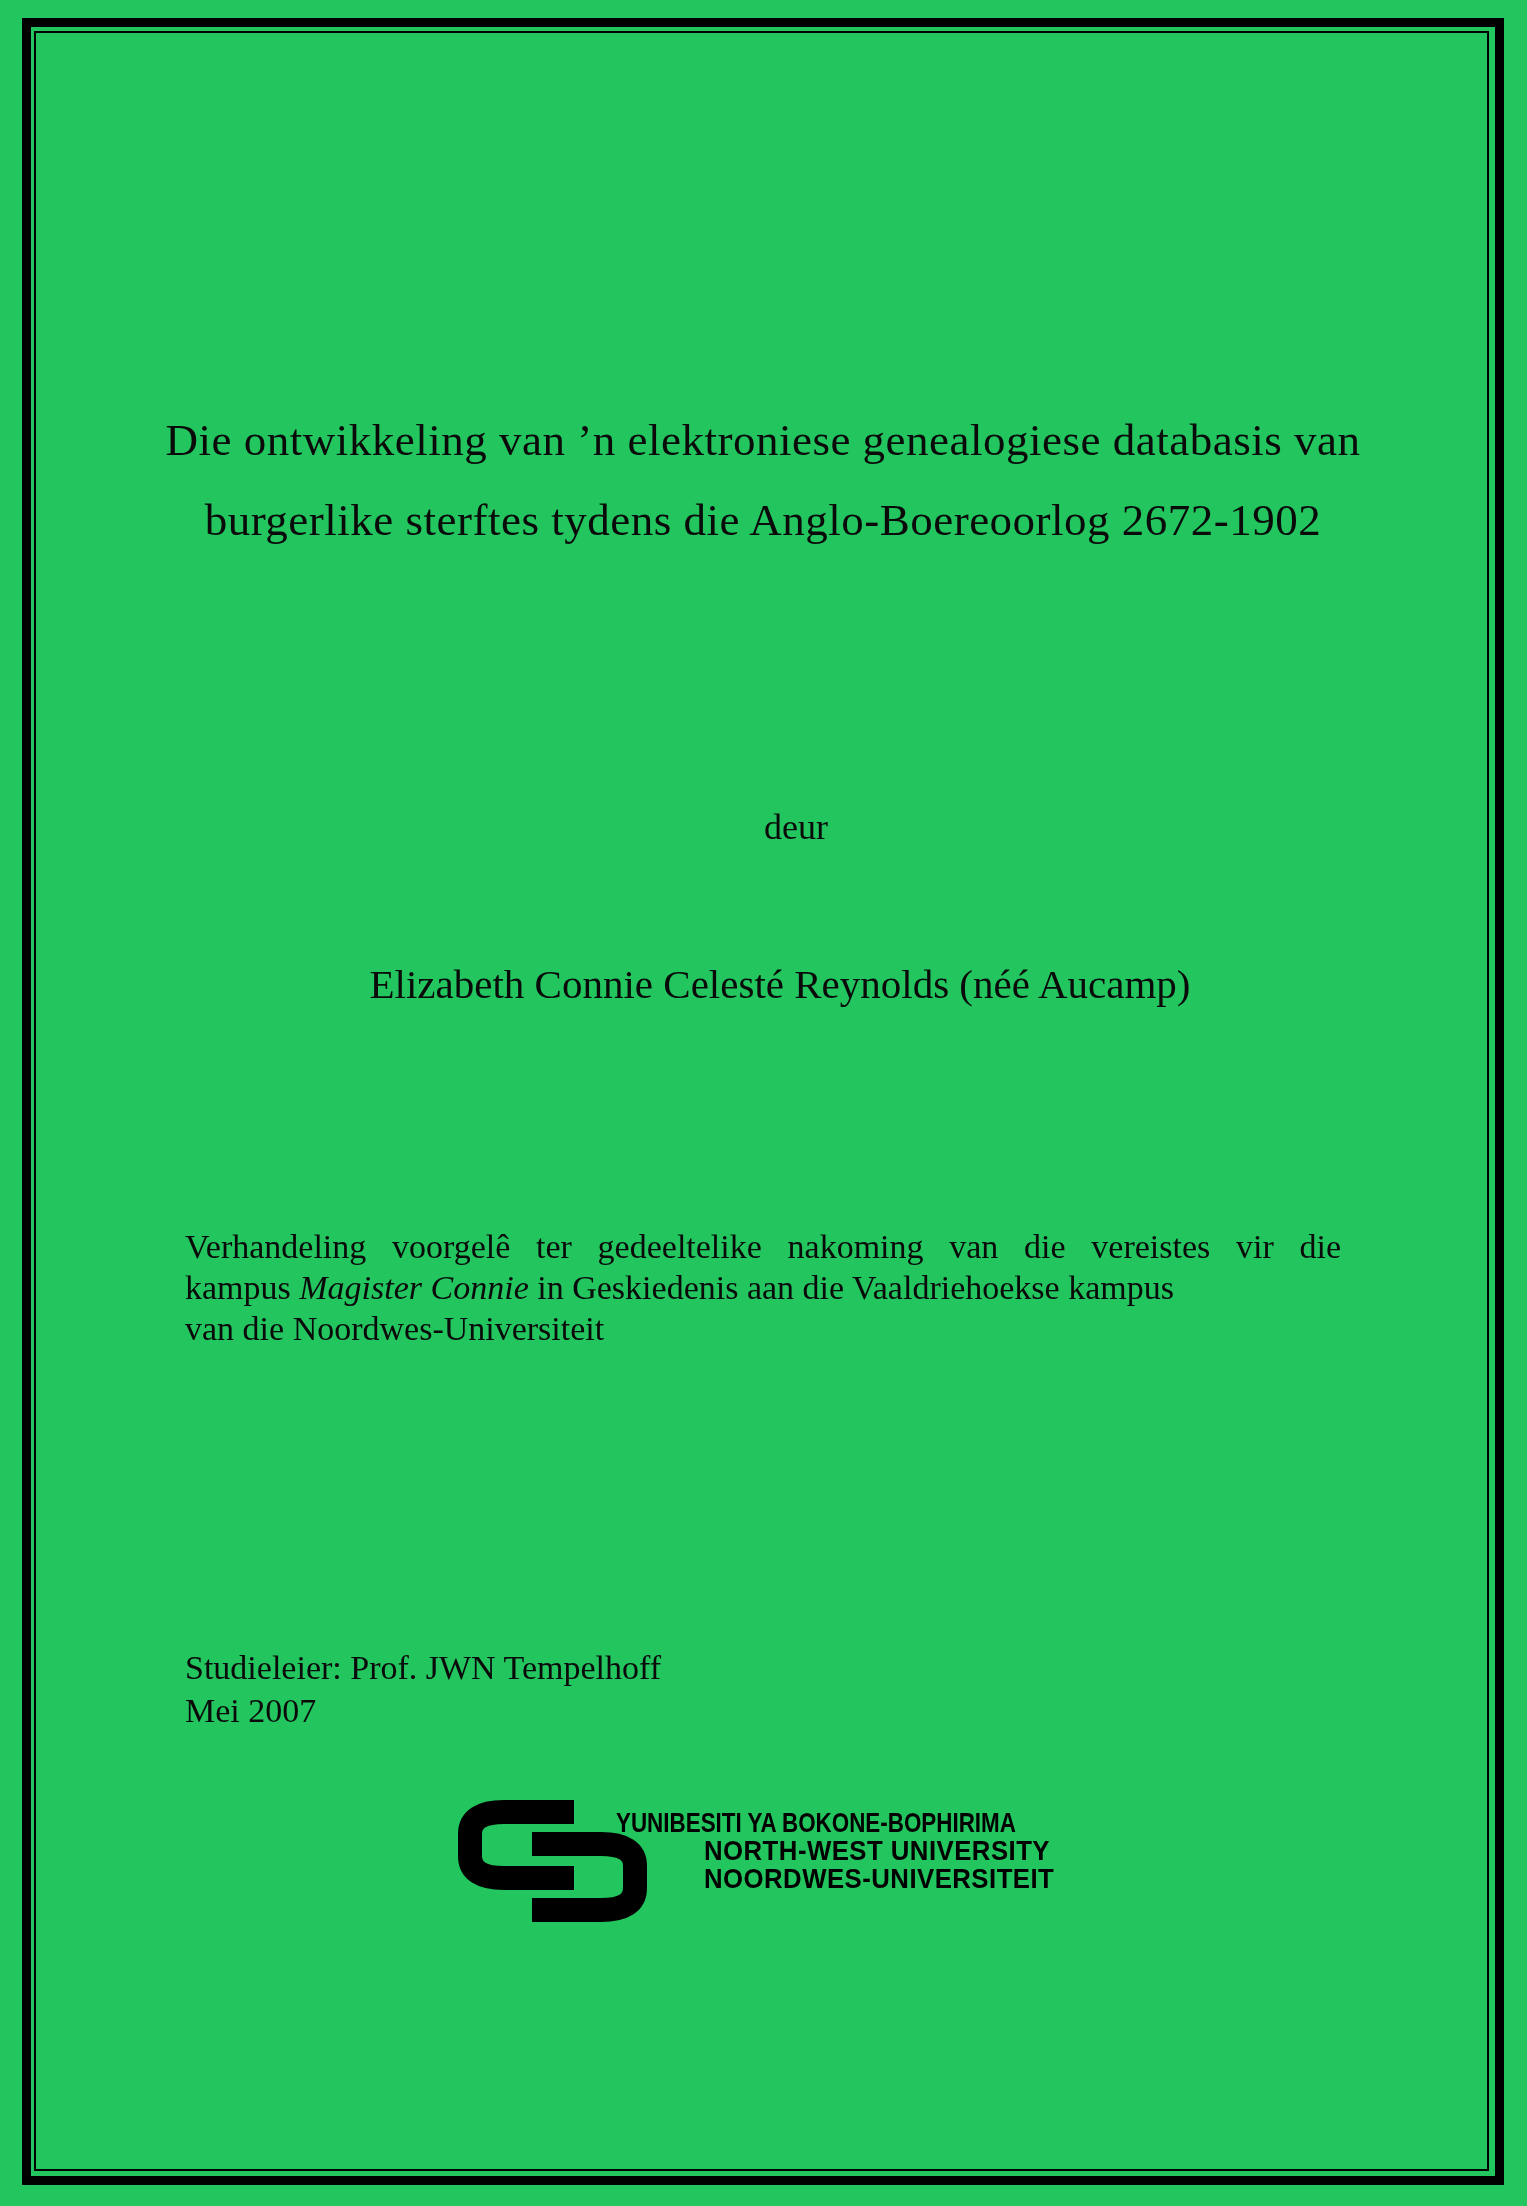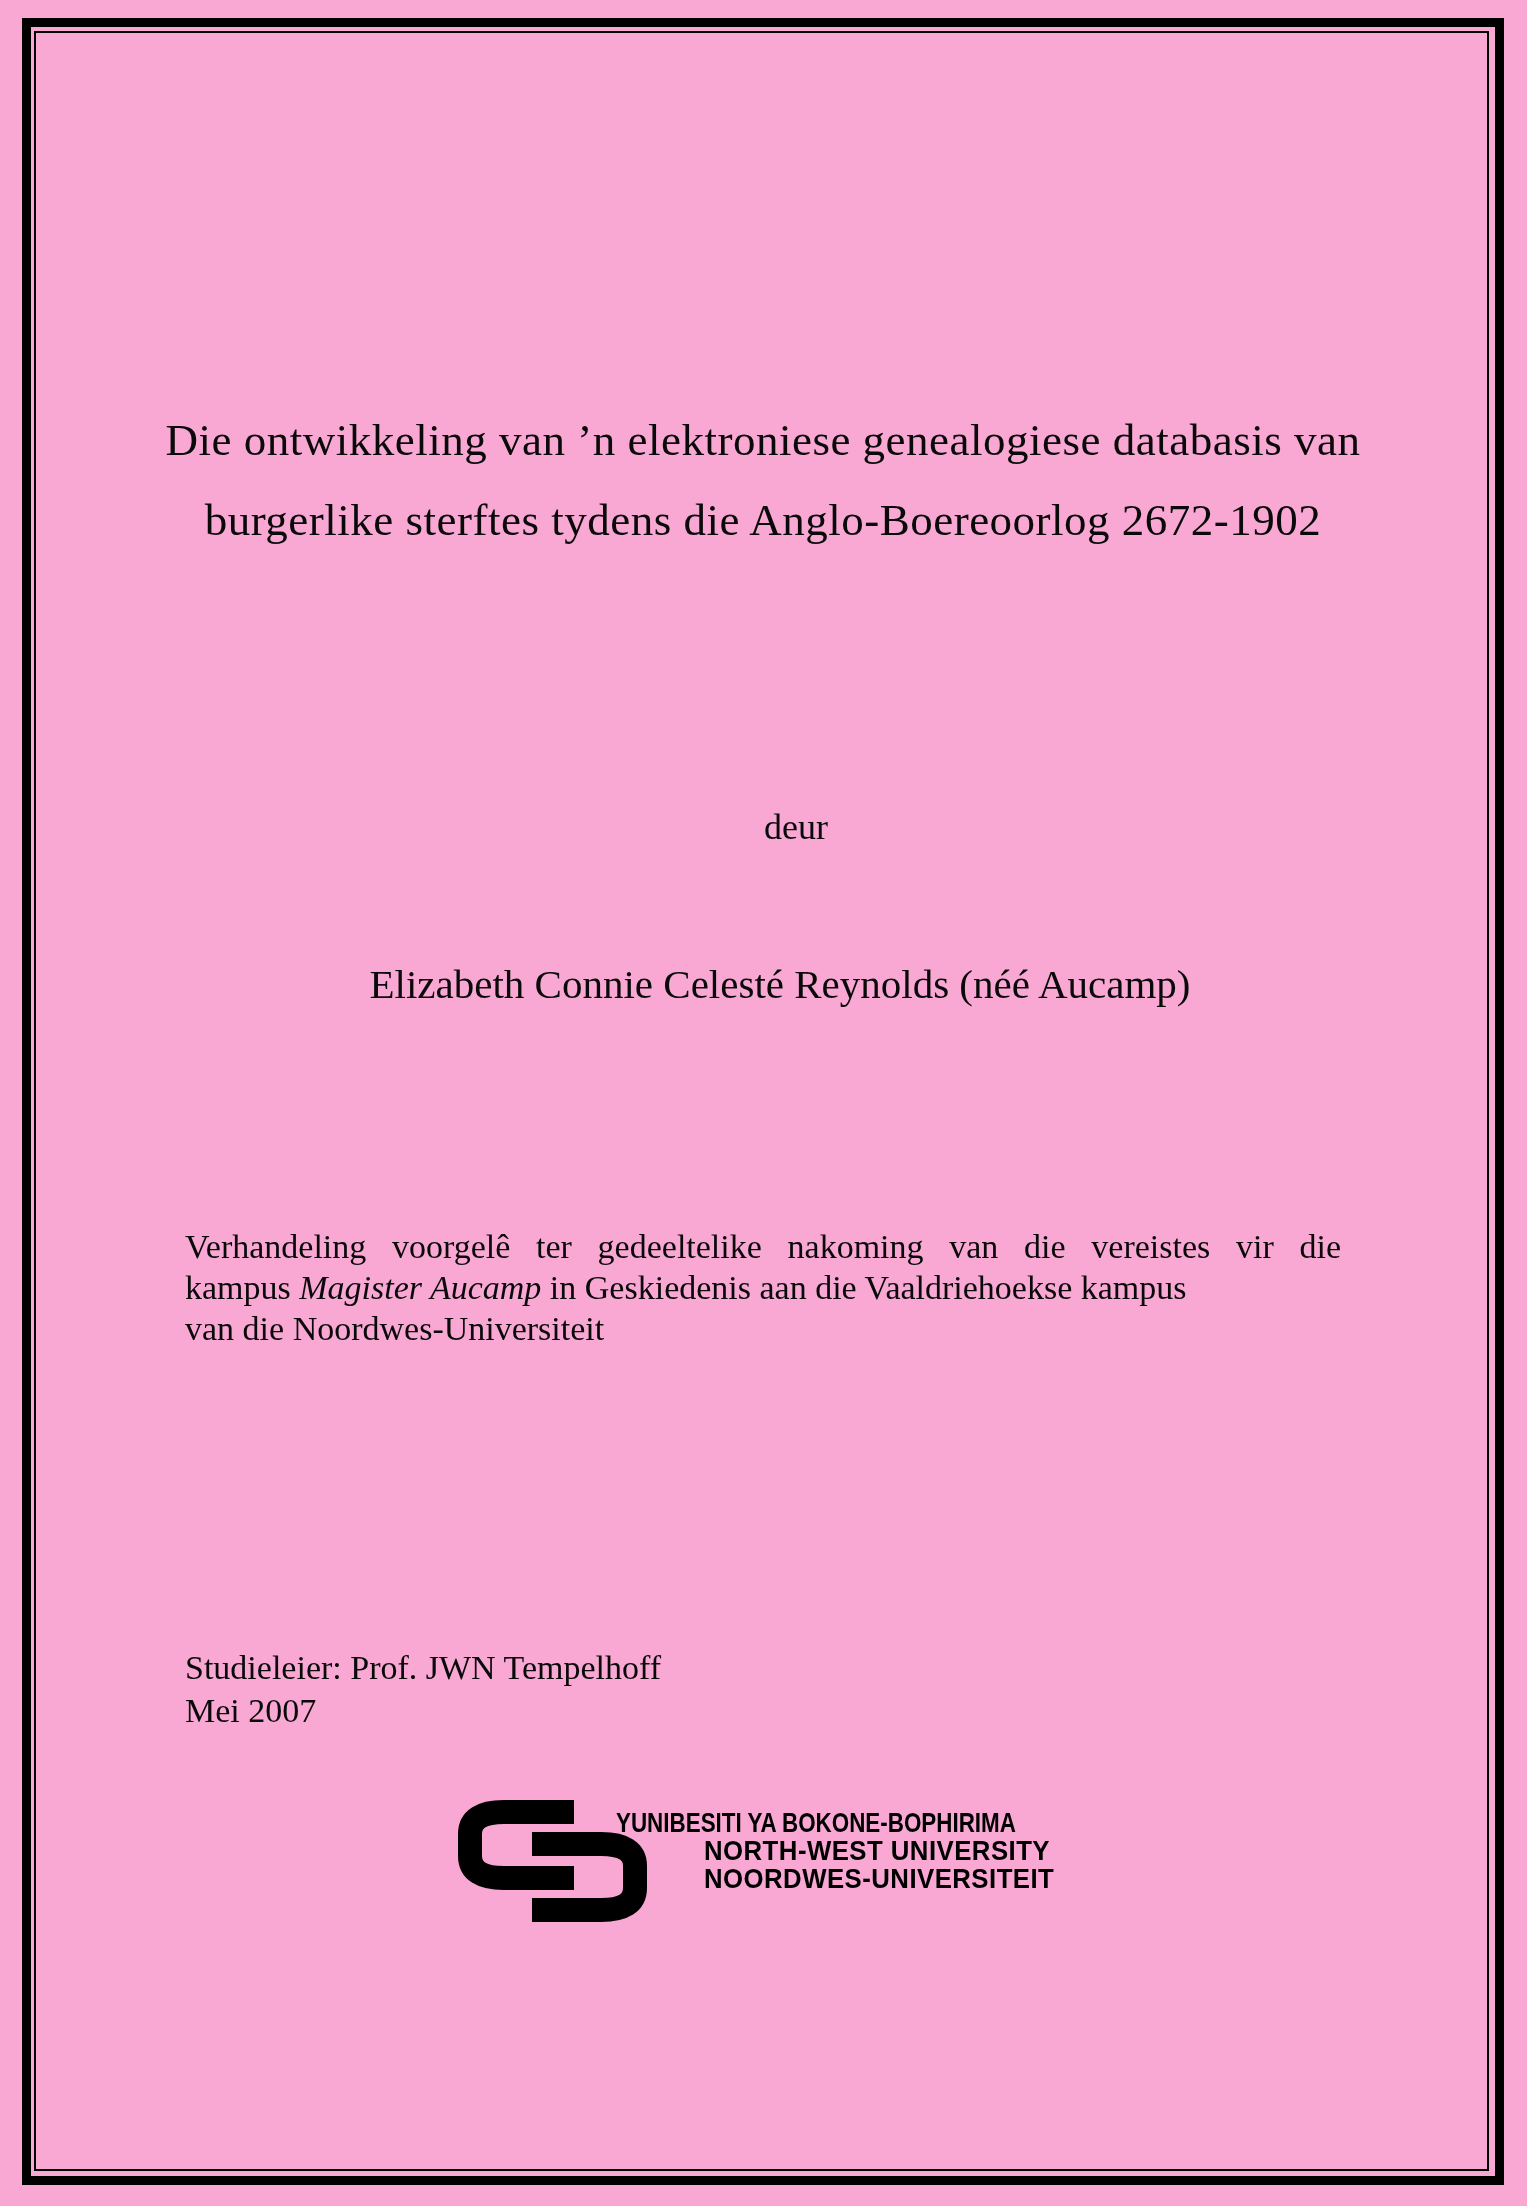--- a/index.html
+++ b/index.html
@@ -4,21 +4,21 @@
 <style>
   html, body {
     margin: 0;
     padding: 0;
     background: #ffffff;
   }
   .page {
     position: relative;
     width: 1527px;
     height: 2206px;
-    background: #f9a8d4;
+    background: #22c55e;
     color: #0a0a0a;
     font-family: "Liberation Serif", "DejaVu Serif", serif;
     overflow: hidden;
   }
   .frame-outer {
     position: absolute;
     left: 22px; top: 18px; right: 23px; bottom: 21px;
     border: 9px solid #000;
   }
   .frame-inner {
@@ -108,21 +108,21 @@
     <div>Die ontwikkeling van ’n elektroniese genealogiese databasis van</div>
     <div>burgerlike sterftes tydens die Anglo-Boereoorlog 2672-1902</div>
   </div>
 
   <div class="byline-deur">deur</div>
 
   <div class="byline-author">Elizabeth Connie Celesté Reynolds (néé Aucamp)</div>
 
   <div class="statement">
     <div class="line-just">Verhandeling voorgelê ter gedeeltelike nakoming van die vereistes vir die</div>
-    <div><span>kampus </span><span class="em">Magister Aucamp</span><span> in Geskiedenis aan die Vaaldriehoekse kampus</span></div>
+    <div><span>kampus </span><span class="em">Magister Connie</span><span> in Geskiedenis aan die Vaaldriehoekse kampus</span></div>
     <div>van die Noordwes-Universiteit</div>
   </div>
 
   <div class="supervisor-block">
     <div>Studieleier: Prof. JWN Tempelhoff</div>
     <div>Mei 2007</div>
   </div>
 
   <div class="logo">
     <svg class="logo-mark" viewBox="0 0 193 126" xmlns="http://www.w3.org/2000/svg">

